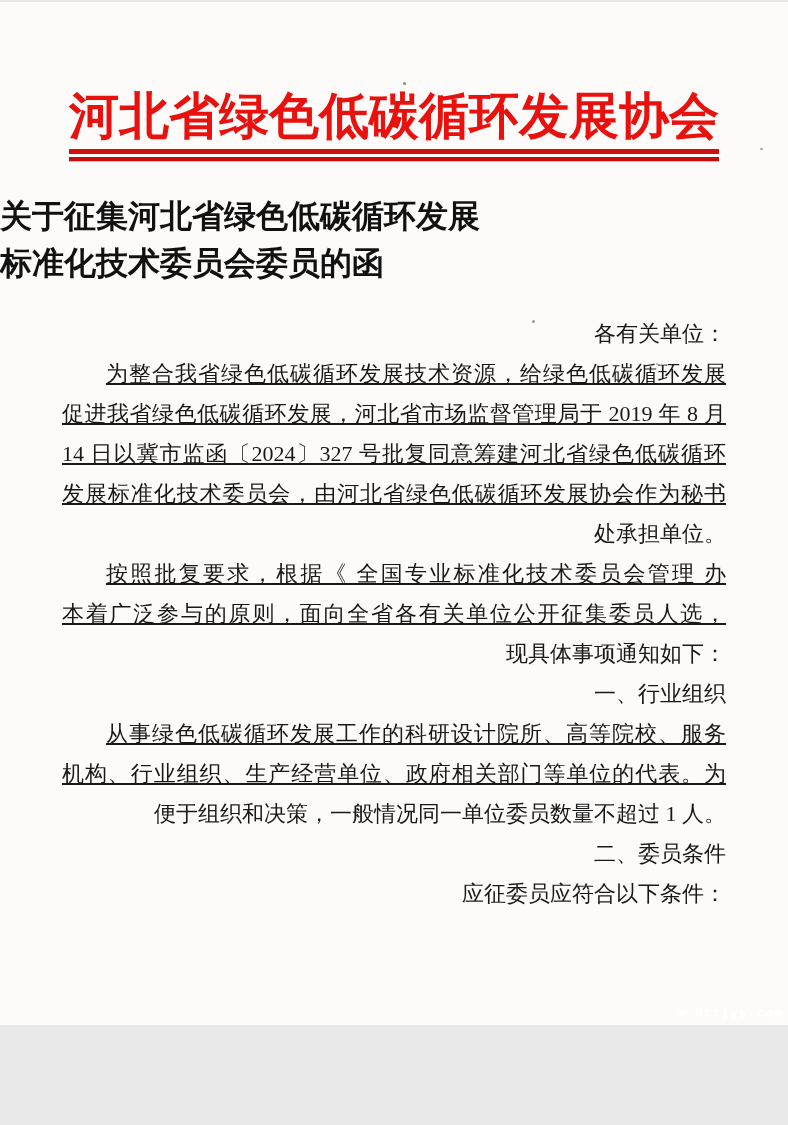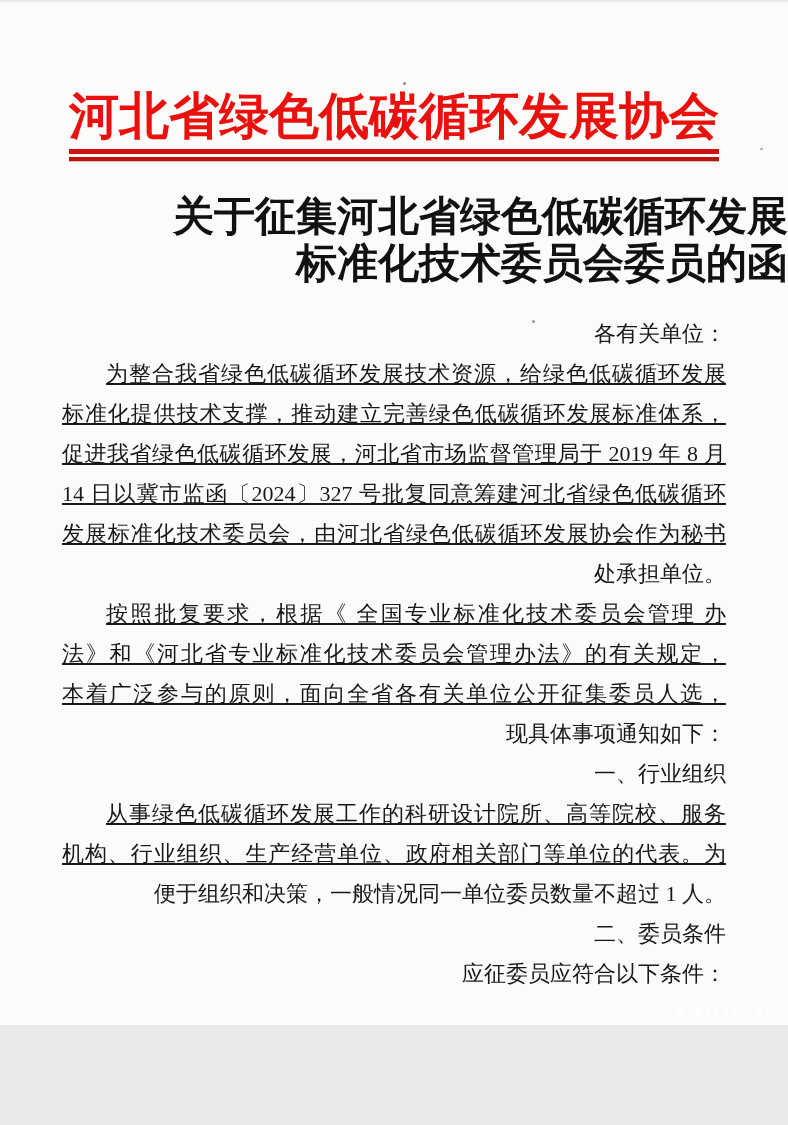--- a/index.html
+++ b/index.html
@@ -26,22 +26,22 @@
   .rule {
     width: 650px;
     height: 3px;
     margin: 3px auto 0 auto;
     border-top: 5px solid #d3100e;
     border-bottom: 4px solid #c20f0e;
     box-shadow: 0 1px 0 rgba(70,10,5,0.25);
   }
   .title {
     margin: 32px 0 0 0;
-    text-align: right;
-    font-size: 41px;
+    text-align: left;
+    font-size: 32px;
     font-weight: bold;
     line-height: 47px;
     color: #111;
   }
   .body-block {
     margin: 27px auto 0 auto;
     width: 664px;
     font-size: 22px;
     line-height: 40px;
     color: #181818;
@@ -80,27 +80,25 @@
   <div class="rule"></div>
 
   <h1 class="title">
     <span>关于征集河北省绿色低碳循环发展</span><br>
     <span>标准化技术委员会委员的函</span>
   </h1>
 
   <div class="body-block" id="body-lines">
       <div class="line">各有关单位：</div>
       <div class="line indent fill">为整合我省绿色低碳循环发展技术资源，给绿色低碳循环发展</div>
-      <div class="line fill">标准化提供技术支撑，推动建立完善绿色低碳循环发展标准体系，</div>
       <div class="line fill">促进我省绿色低碳循环发展，河北省市场监督管理局于 2019 年 8 月</div>
       <div class="line fill">14 日以冀市监函〔2024〕327 号批复同意筹建河北省绿色低碳循环</div>
       <div class="line fill">发展标准化技术委员会，由河北省绿色低碳循环发展协会作为秘书</div>
       <div class="line">处承担单位。</div>
       <div class="line indent fill">按照批复要求，根据《 全国专业标准化技术委员会管理 办</div>
-      <div class="line fill">法》和《河北省专业标准化技术委员会管理办法》的有关规定，</div>
       <div class="line fill">本着广泛参与的原则，面向全省各有关单位公开征集委员人选，</div>
       <div class="line">现具体事项通知如下：</div>
       <div class="line indent">一、行业组织</div>
       <div class="line indent fill">从事绿色低碳循环发展工作的科研设计院所、高等院校、服务</div>
       <div class="line fill">机构、行业组织、生产经营单位、政府相关部门等单位的代表。为</div>
       <div class="line">便于组织和决策，一般情况同一单位委员数量不超过 1 人。</div>
       <div class="line indent">二、委员条件</div>
       <div class="line indent">应征委员应符合以下条件：</div>
     </div>
 

